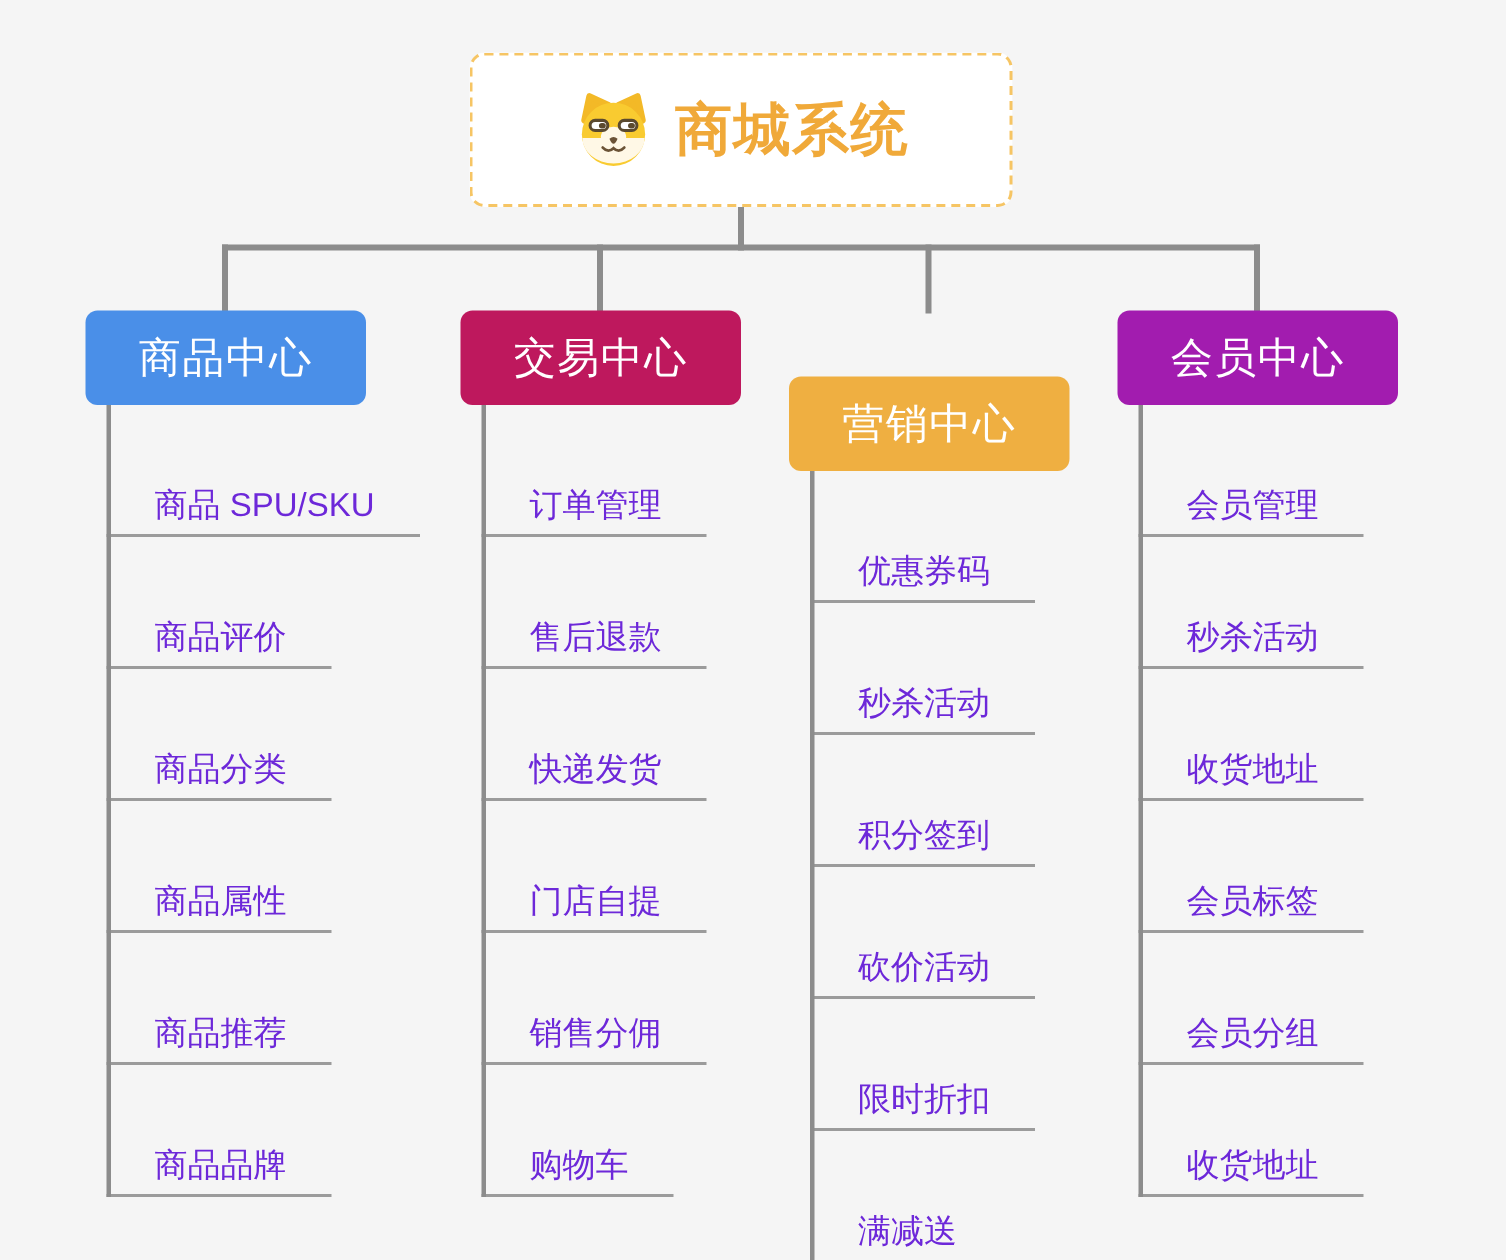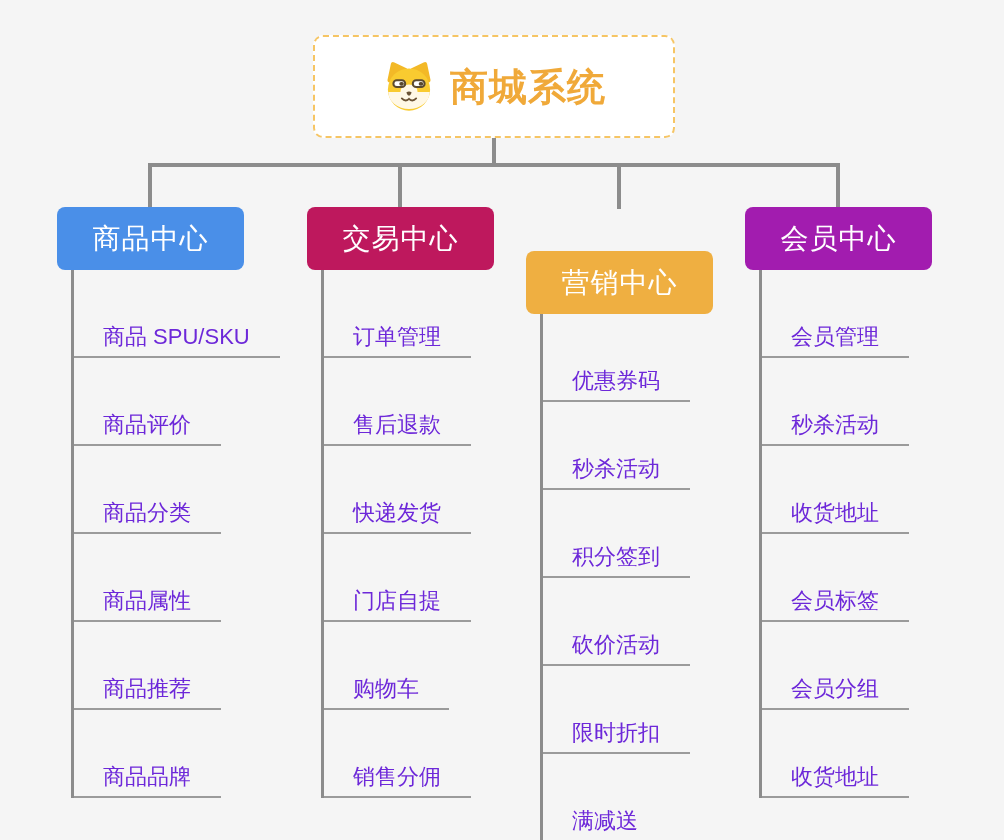--- a/index.html
+++ b/index.html
@@ -143,24 +143,24 @@
       <div class="leaf">
           <span class="leaf-label">售后退款</span>
         </div>
       <div class="leaf">
           <span class="leaf-label">快递发货</span>
         </div>
       <div class="leaf">
           <span class="leaf-label">门店自提</span>
         </div>
       <div class="leaf">
+          <span class="leaf-label">销售分佣</span>
+        </div>
+      <div class="leaf">
           <span class="leaf-label">购物车</span>
-        </div>
-      <div class="leaf">
-          <span class="leaf-label">销售分佣</span>
         </div>
     </div>
   </div>
 
   <div class="branch b2">
     <div class="branch-header" style="background-color: rgb(239, 175, 65);">营销中心</div>
     <div class="branch-items">
       <div class="leaf">
           <span class="leaf-label">优惠券码</span>
         </div>

